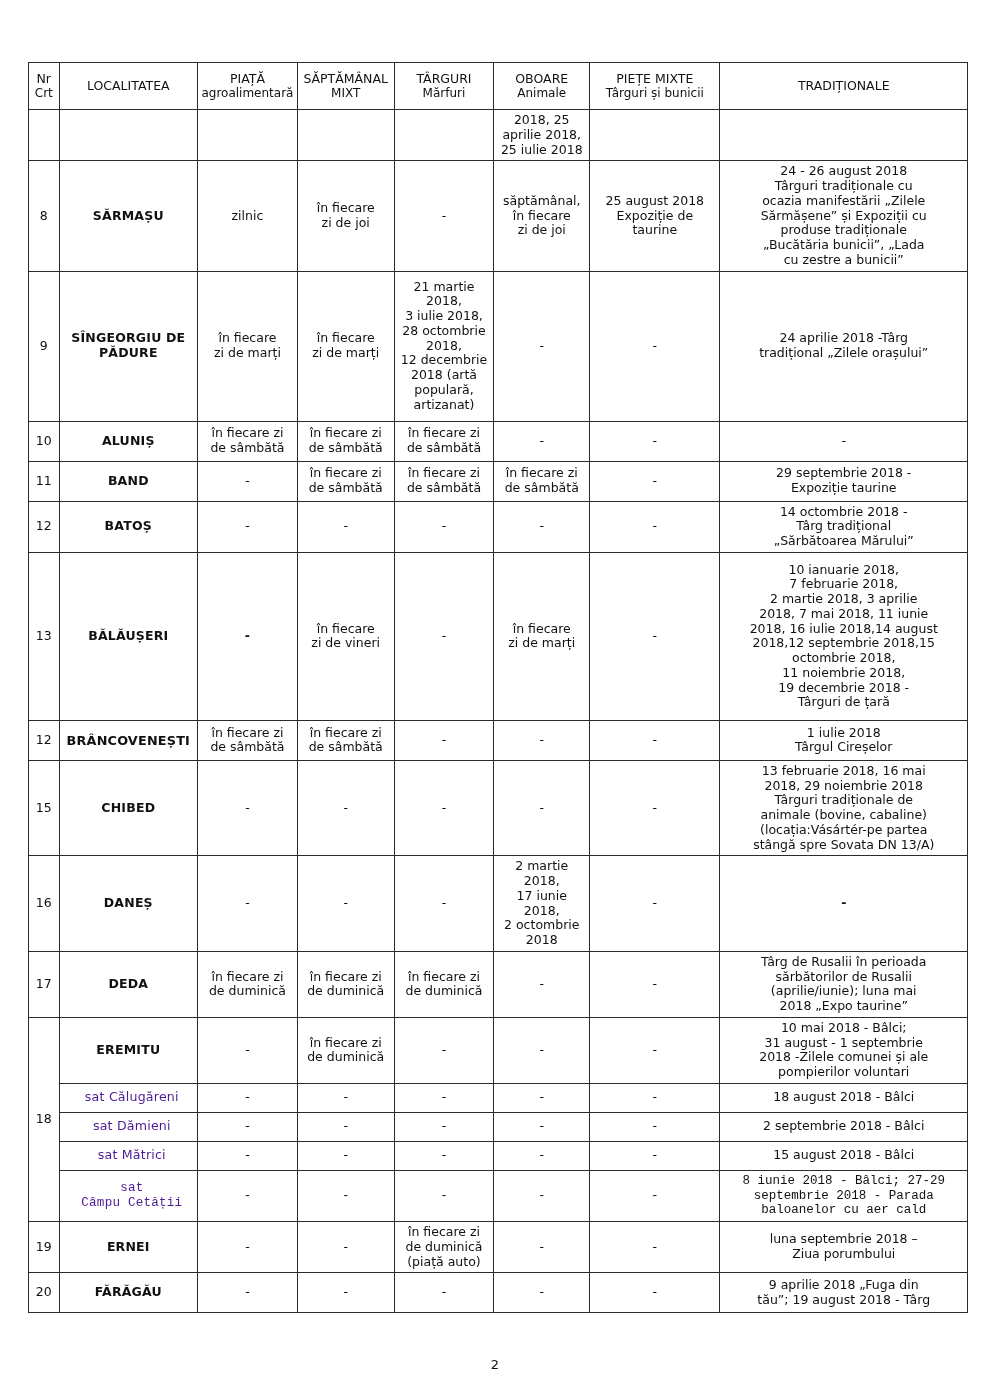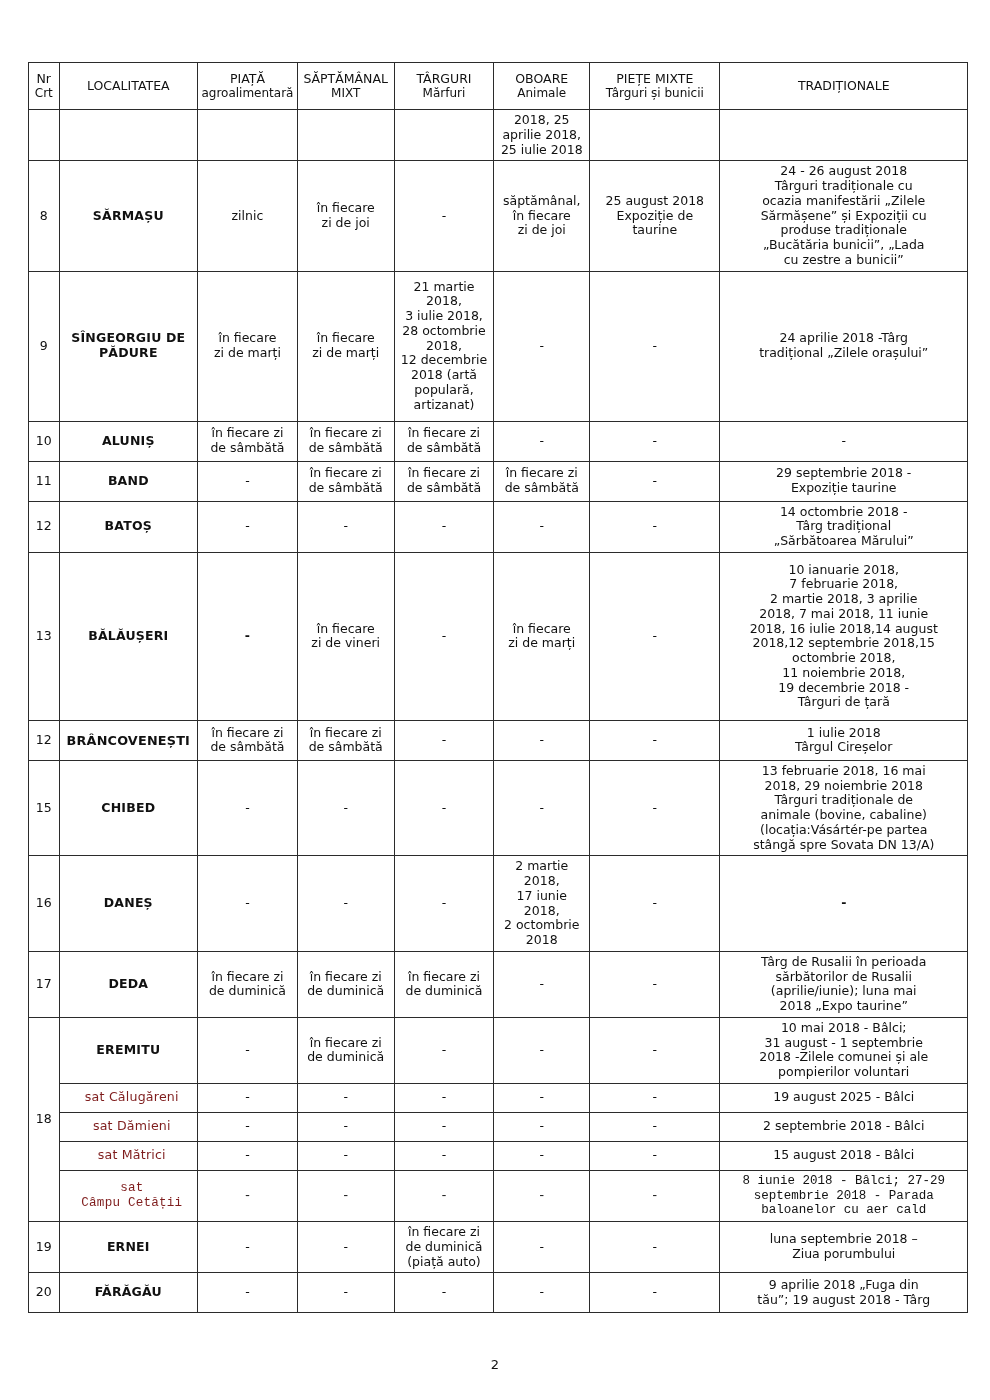--- a/index.html
+++ b/index.html
@@ -67,21 +67,21 @@
     letter-spacing: 0.2px;
   }
   td.locality.small {
     font-size: 12.8px;
     font-weight: bold;
     margin-top: 48px;
   }
   td.locality.sat {
     font-size: 12.6px;
     font-weight: normal;
-    color: #7f1d1d;
+    color: #4c1d95;
     padding-left: 10px;
   }
   td.dash {
     font-size: 13px;
   }
   td.dash-red {
     color: #d04a5a;
     font-size: 13px;
   }
   td.bold-dash {
@@ -533,21 +533,21 @@
         <td class="dash">
             <span class="cell-text">-</span>
           </td>
         <td class="dash">
             <span class="cell-text">-</span>
           </td>
         <td class="dash">
             <span class="cell-text">-</span>
           </td>
         <td>
-            <span class="cell-text">19 august 2025 - Bâlci</span>
+            <span class="cell-text">18 august 2018 - Bâlci</span>
           </td>
       </tr>
 
       <tr style="height:29px;">
         <td class="locality sat">
             <span class="cell-text">sat Dămieni</span>
           </td>
         <td class="dash">
             <span class="cell-text">-</span>
           </td>

